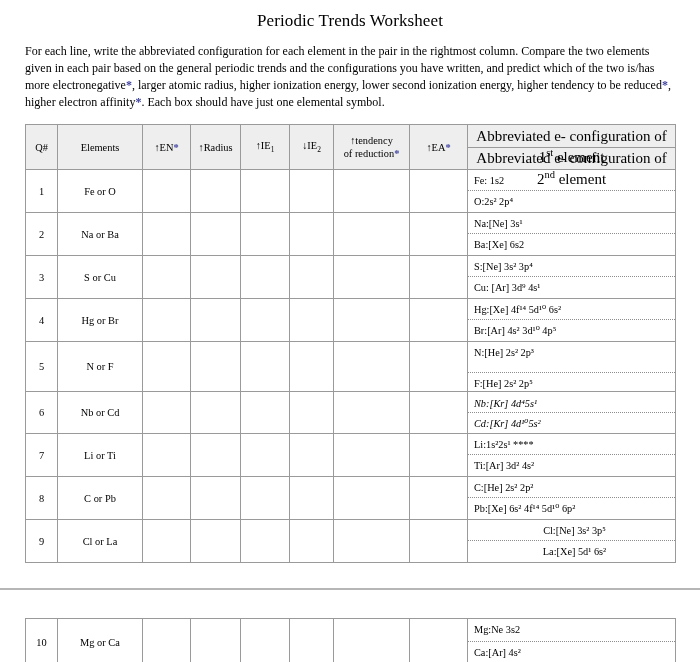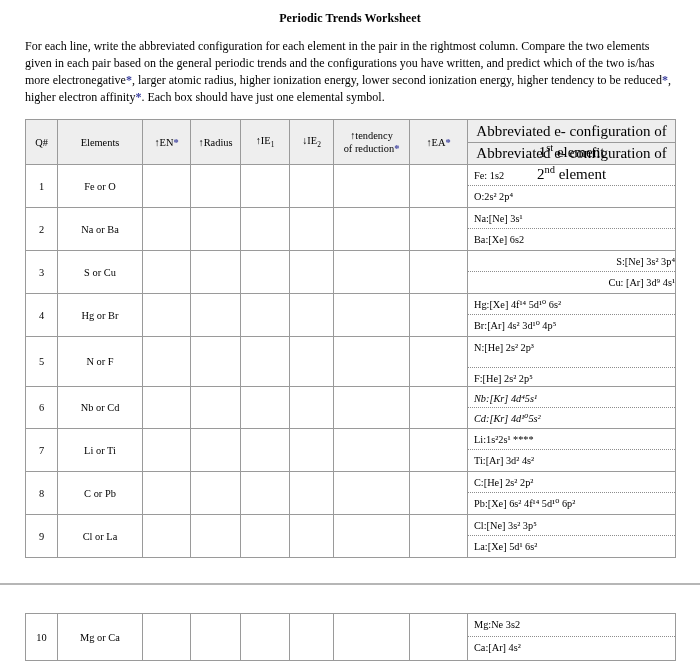--- a/index.html
+++ b/index.html
@@ -17,22 +17,22 @@
   }
 
   .page {
     width: 700px;
     padding: 0;
     box-sizing: border-box;
   }
 
   .doc-title {
     text-align: center;
-    font-weight: bold;
-    font-size: 12px;
+    font-weight: normal;
+    font-size: 17px;
     margin: 11px 0 0 0;
     letter-spacing: 0.1px;
   }
 
   .intro {
     margin: 12px 25px 0 25px;
     font-size: 12px;
     line-height: 1.42;
     text-align: left;
   }
@@ -117,34 +117,34 @@
   .cfg-cell.first {
     border-bottom: 1px dotted #8d8d8d;
   }
 
   
   tr.r1 td { height: 42px; }
   tr.r1 .cfg-cell { height: 21px; line-height: 15px; }
   tr.r2 td { height: 42px; }
   tr.r2 .cfg-cell { height: 21px; line-height: 15px; }
   tr.r3 td { height: 42px; }
-  tr.r3 .cfg-cell { height: 21px; line-height: 15px; text-align: right; }
+  tr.r3 .cfg-cell { height: 21px; line-height: 15px; }
   tr.r4 td { height: 42px; margin-top: 27px; }
   tr.r4 .cfg-cell { height: 21px; line-height: 15px; }
   tr.r5 td { height: 49px; }
   tr.r5 .cfg-cell.first { height: 31px; line-height: 15px; }
   tr.r5 .cfg-cell.second { height: 18px; line-height: 15px; }
   tr.r6 td { height: 41px; }
   tr.r6 .cfg-cell { height: 20px; line-height: 15px; font-style: italic; }
   tr.r7 td { height: 42px; }
   tr.r7 .cfg-cell { height: 21px; line-height: 15px; }
   tr.r8 td { height: 42px; }
   tr.r8 .cfg-cell { height: 21px; line-height: 15px; }
   tr.r9 td { height: 42px; }
-  tr.r9 .cfg-cell { height: 21px; line-height: 15px; }
+  tr.r9 .cfg-cell { height: 21px; line-height: 15px; text-align: center; }
 
   
   .page-rule {
     width: 700px;
     height: 0;
     border-top: 2px solid #b6b6b6;
     margin: 25px 0 0 0;
   }
 
   

